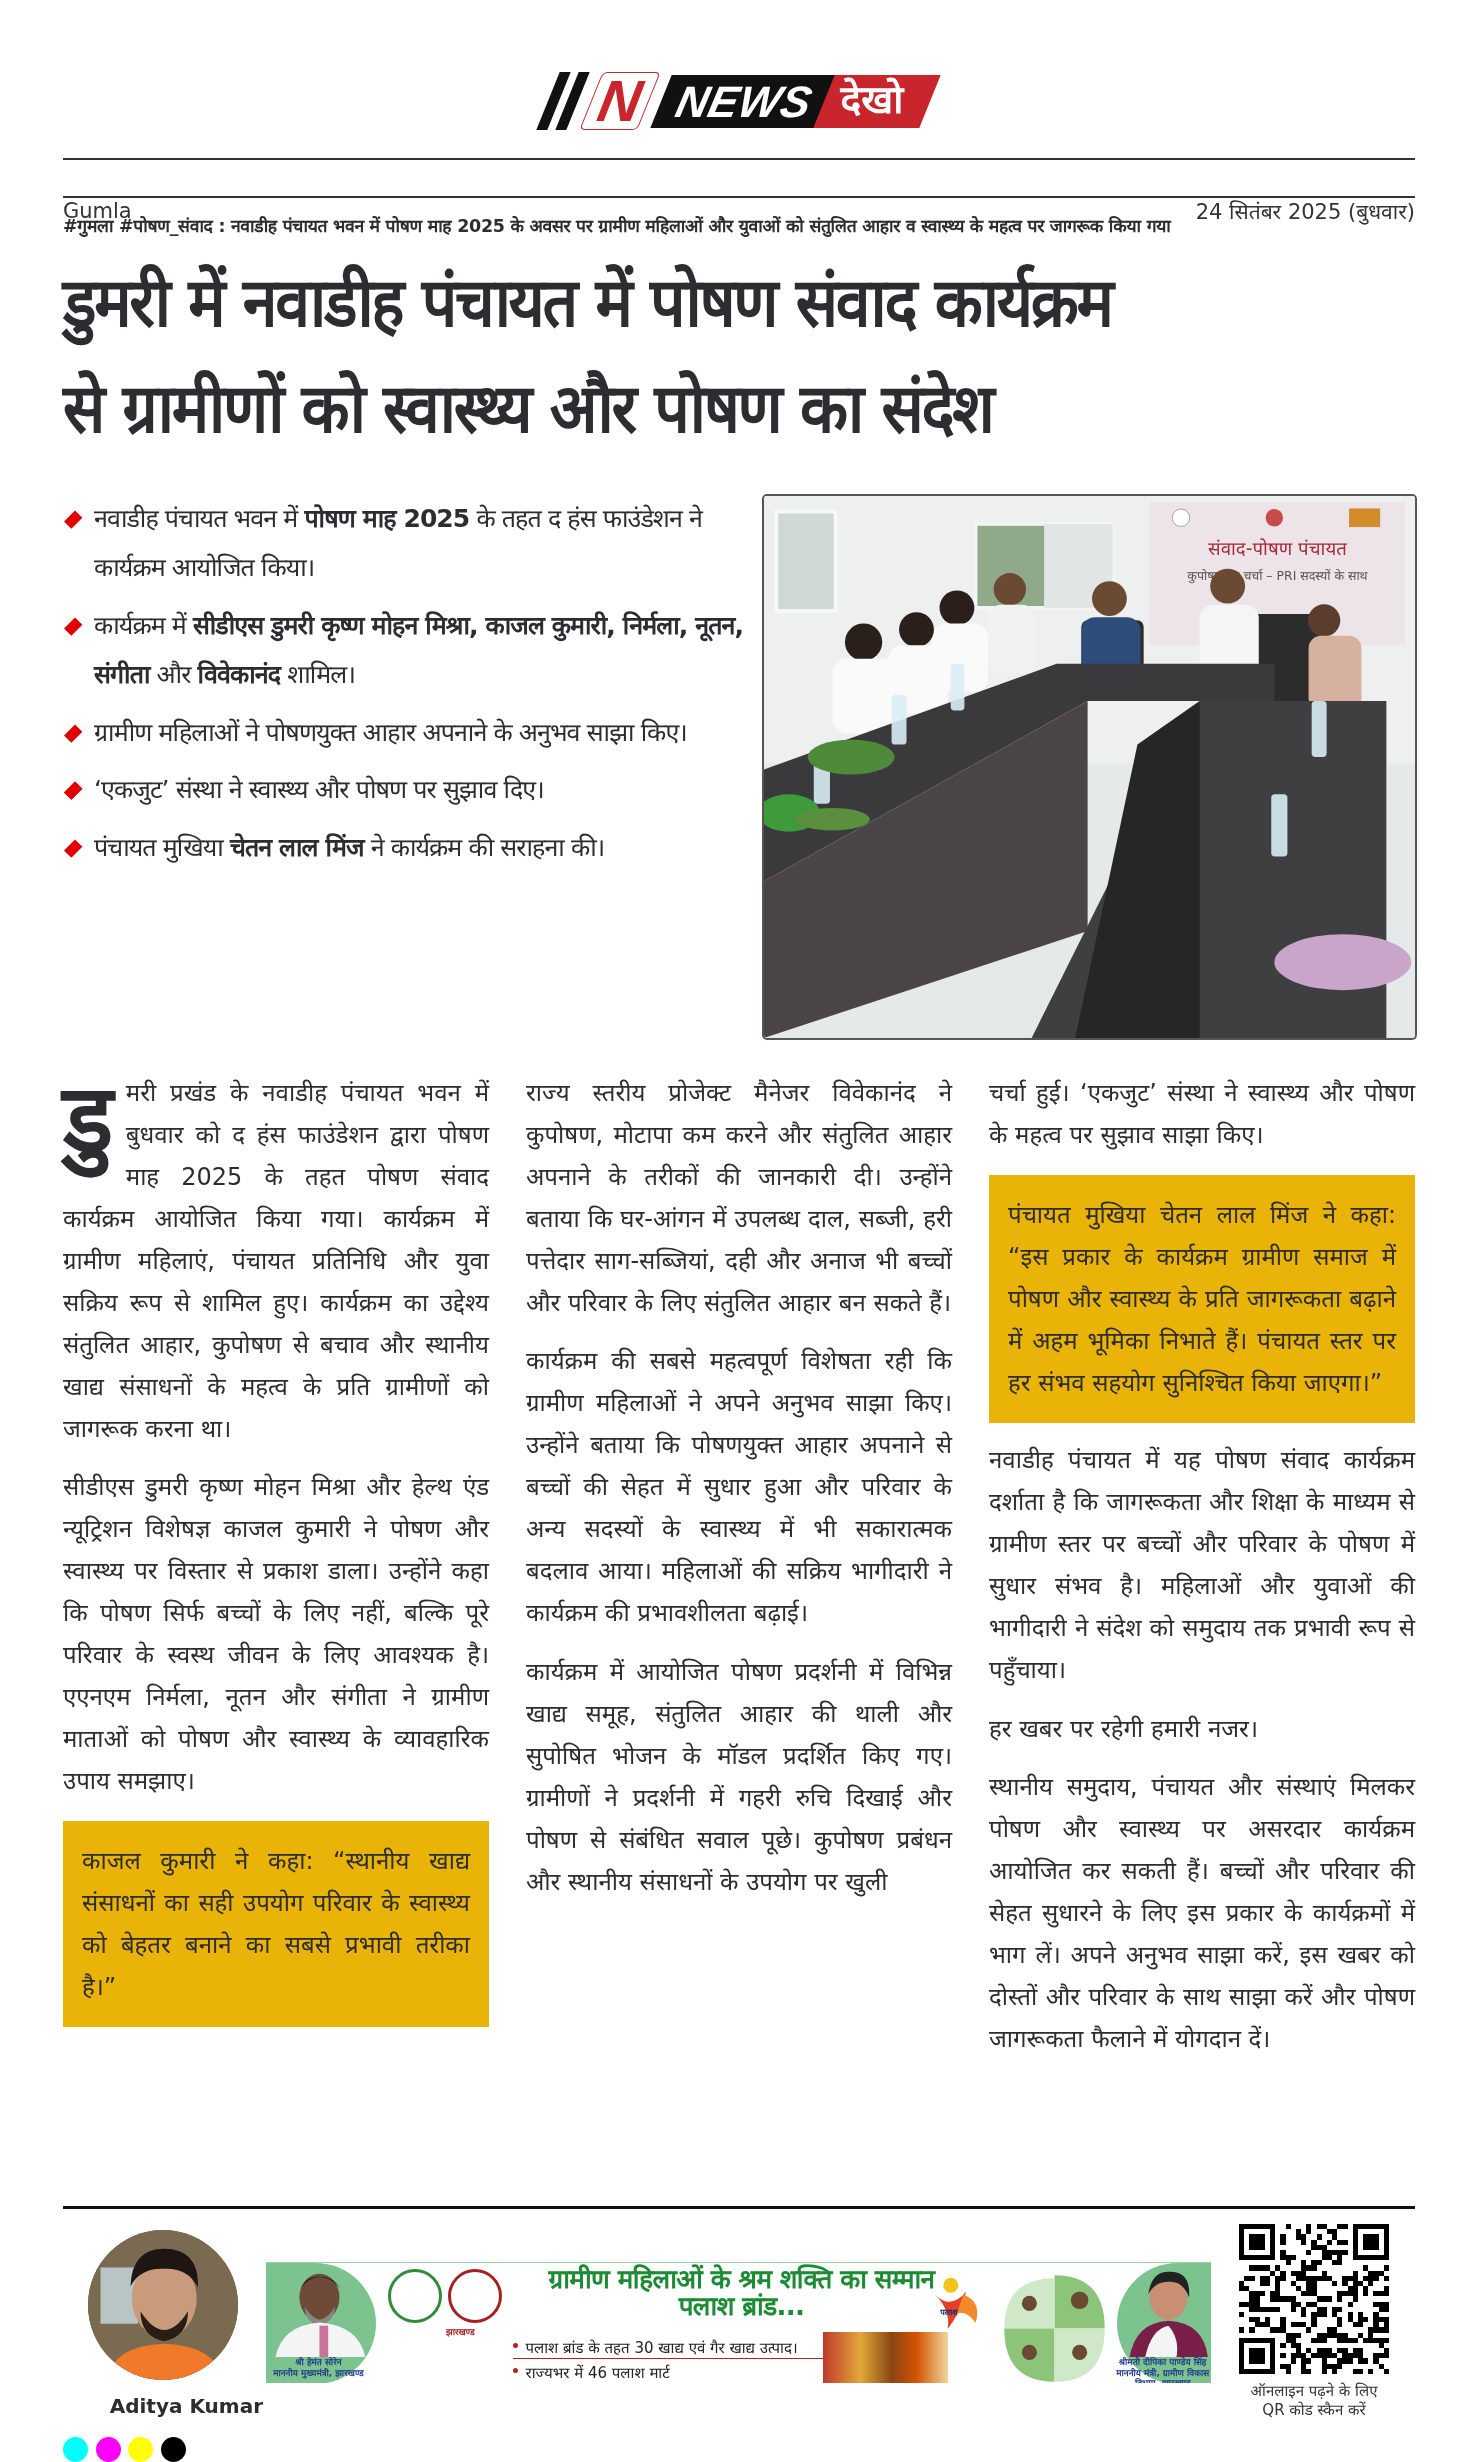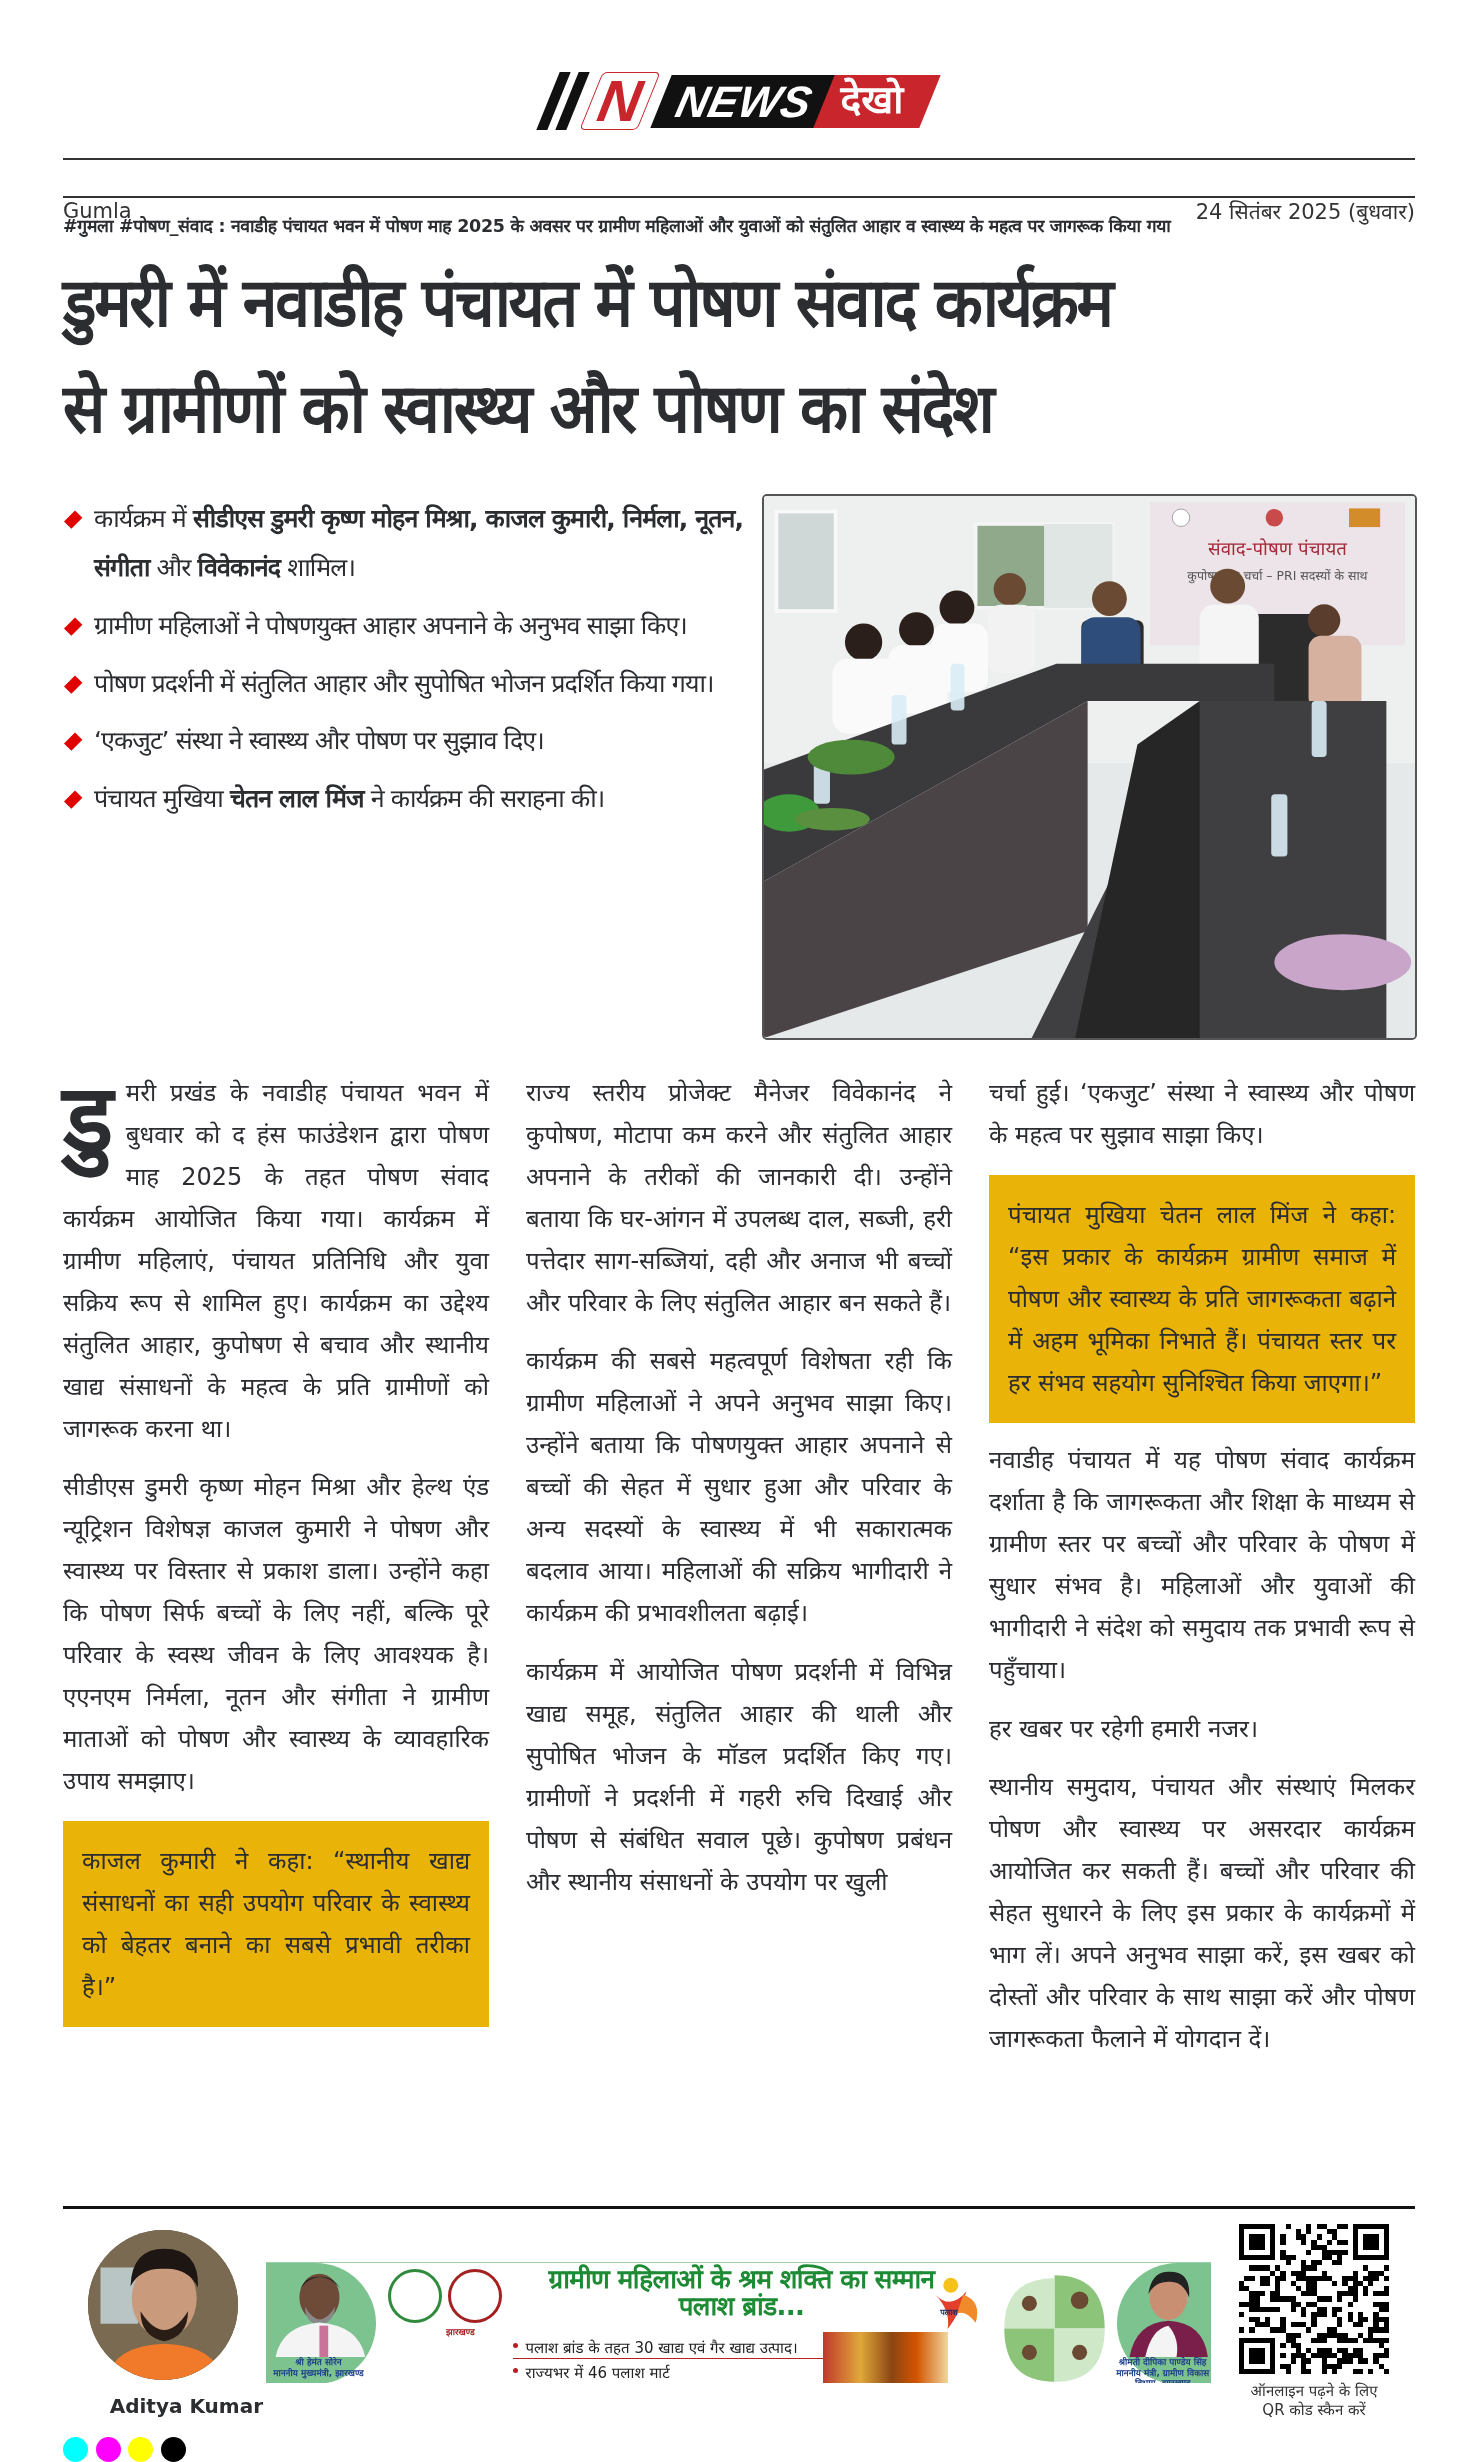--- a/index.html
+++ b/index.html
@@ -96,23 +96,24 @@
 <div class="rule-mid"></div>
 
 <div class="kicker">#गुमला #पोषण_संवाद : नवाडीह पंचायत भवन में पोषण माह 2025 के अवसर पर ग्रामीण महिलाओं और युवाओं को संतुलित आहार व स्वास्थ्य के महत्व पर जागरूक किया गया</div>
 
 <h1 class="headline">
   <div>डुमरी में नवाडीह पंचायत में पोषण संवाद कार्यक्रम</div>
   <div>से ग्रामीणों को स्वास्थ्य और पोषण का संदेश</div>
 </h1>
 
 <ul class="highlights">
+  <li><span class="diamond"></span><span>नवाडीह पंचायत भवन में </span><b>पोषण माह 2025</b><span> के तहत द हंस फाउंडेशन ने कार्यक्रम आयोजित किया।</span></li>
   <li><span class="diamond"></span><span>कार्यक्रम में </span><b>सीडीएस डुमरी कृष्ण मोहन मिश्रा, काजल कुमारी, निर्मला, नूतन, संगीता</b><span> और </span><b>विवेकानंद</b><span> शामिल।</span></li>
   <li><span class="diamond"></span><span>ग्रामीण महिलाओं ने पोषणयुक्त आहार अपनाने के अनुभव साझा किए।</span></li>
-  <li><span class="diamond"></span><span>पोषण प्रदर्शनी में संतुलित आहार और सुपोषित भोजन प्रदर्शित किया गया।</span></li>
+  <li><span class="diamond"></span></li>
   <li><span class="diamond"></span><span>‘एकजुट’ संस्था ने स्वास्थ्य और पोषण पर सुझाव दिए।</span></li>
   <li><span class="diamond"></span><span>पंचायत मुखिया </span><b>चेतन लाल मिंज</b><span> ने कार्यक्रम की सराहना की।</span></li>
 </ul>
 
 <div class="photo" title="पोषण संवाद कार्यक्रम की बैठक का दृश्य">
   <svg viewBox="0 0 1046 872" preserveAspectRatio="none">
     <rect x="0" y="0" width="1046" height="872" fill="#e6e9ea"></rect>
     <rect x="0" y="0" width="1046" height="430" fill="#eef0ef"></rect>
     <rect x="20" y="25" width="95" height="160" fill="#cfd8d6" stroke="#f8f8f8" stroke-width="6"></rect>
     <rect x="340" y="45" width="220" height="135" fill="#8fa98a" stroke="#f4f4f4" stroke-width="6"></rect>

